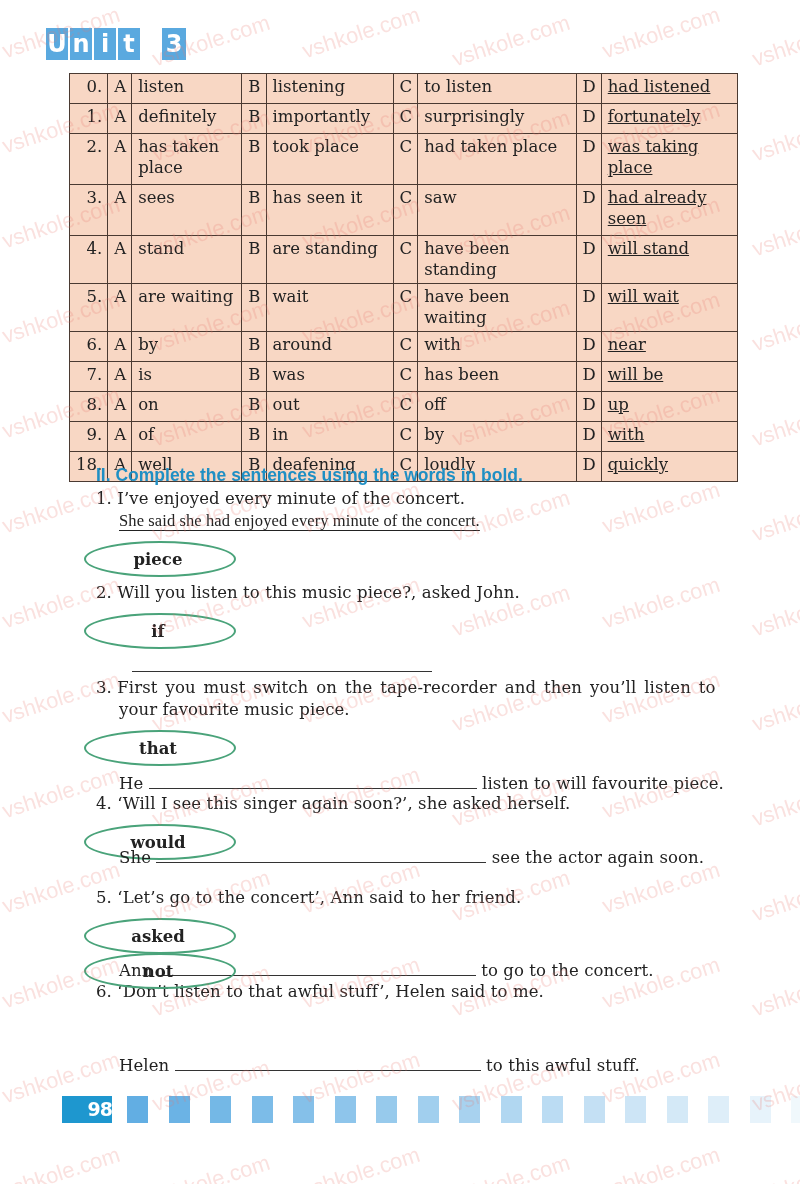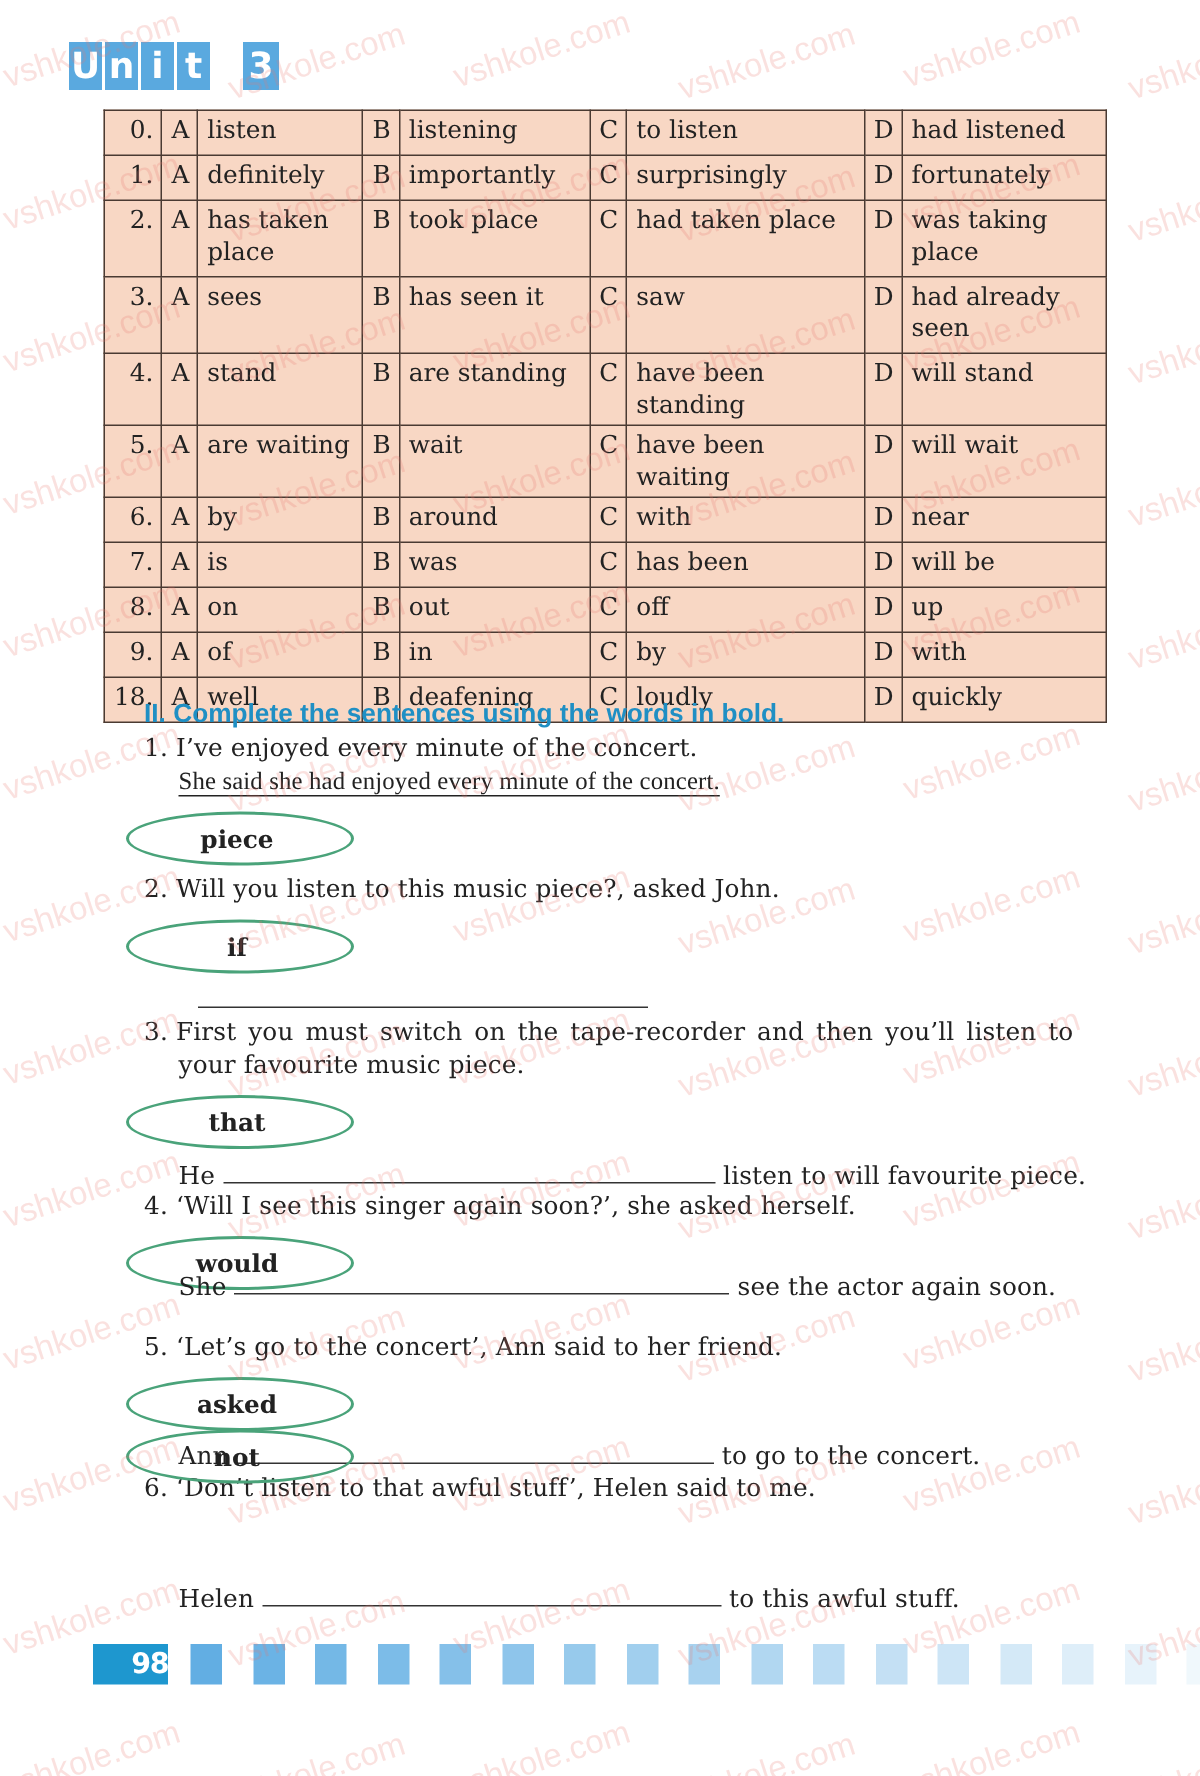--- a/index.html
+++ b/index.html
@@ -15,21 +15,21 @@
   .unit-gap { width: 18px; }
   .unit-num { width: 24px; }
 
   table.options { position: absolute; left: 69px; top: 73px; width: 669px; border-collapse: collapse; background: #f8d7c4; font-size: 16.5px; }
   table.options td { border: 1.5px solid #4a3a32; padding: 3px 5px 3px 6px; vertical-align: top; line-height: 20.5px; }
   td.num { width: 38px; text-align: right; padding-right: 5px; }
   td.let { width: 20px; text-align: center; padding: 3px 1px; }
   td.optA { width: 117px; }
   td.optB { width: 133px; }
   td.optC { width: 174px; }
-  td.optD { width: 147px; }
+  td.optD { width: 147px; text-decoration: underline; }
   tr.r1 td { height: 30px; }
   tr.r2 td { height: 51px; }
 
   .section-title { position: absolute; left: 96px; top: 465px; font-family: "Liberation Sans", sans-serif; font-weight: bold; font-size: 17.5px; color: #1f8fc4; }
 
   .line { position: absolute; font-size: 16.5px; white-space: nowrap; letter-spacing: 0.1px; text-align: right; }
   .underlined { text-decoration: underline; text-underline-offset: 4px; font-family: Liberation Serif, serif; }
   .blank { display: inline-block; border-bottom: 1px solid #333; height: 16px; vertical-align: baseline; }
 
   .oval { position: absolute; left: 84px; width: 152px; height: 36px; border: 2px solid #4aa37a; border-radius: 50%; display: flex; align-items: center; justify-content: center; font-weight: bold; font-size: 16.5px; padding-right: 4px; }

